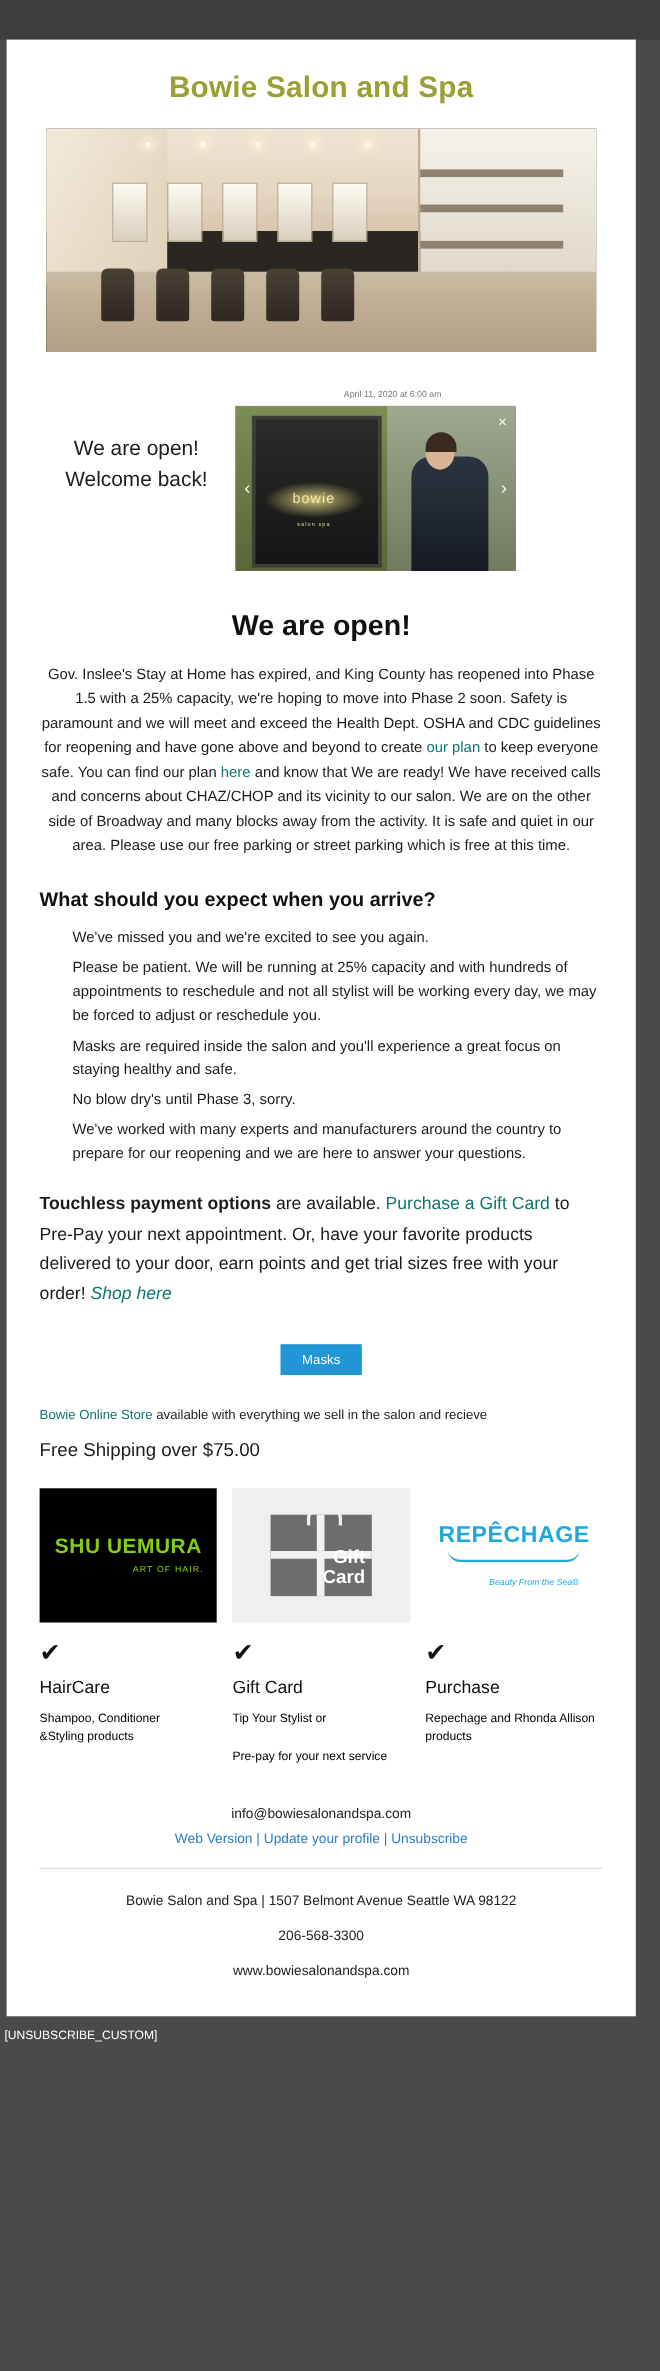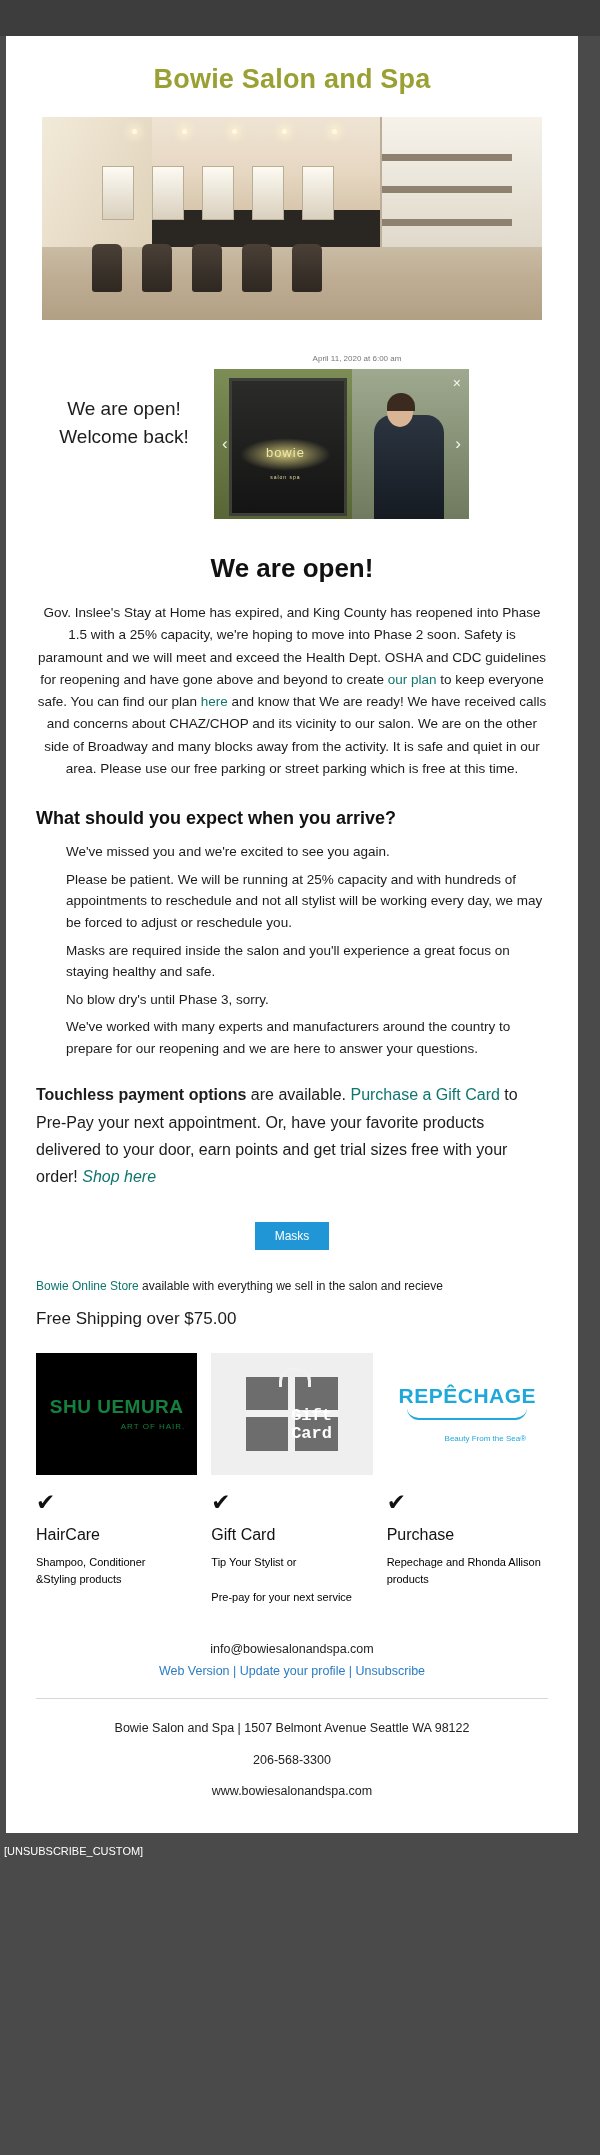--- a/index.html
+++ b/index.html
@@ -246,31 +246,31 @@
     width: 172px;
   }
   .prod-img {
     width: 100%;
     height: 122px;
     position: relative;
     overflow: hidden;
   }
   .prod-img.shu {
     background: #000;
-    color: #15803d;
+    color: #84cc16;
     display: flex;
     flex-direction: column;
     align-items: center;
     justify-content: center;
   }
   .shu-name { font-size: 19px; font-weight: bold; letter-spacing: .5px; }
   .shu-sub { font-size: 8px; letter-spacing: 1px; margin-top: 4px; align-self:flex-end; margin-right:12px;}
   .prod-img.gift {
     background: #efefef;
-    display: flex; align-items: center; justify-content: center; font-family: Liberation Mono, monospace;
+    display: flex; align-items: center; justify-content: center;
   }
   .gift-card-box {
     width: 92px; height: 74px; background: #6d6d6d; position: relative;
     display:flex; align-items:center; justify-content:center;
   }
   .gift-card-box .ribbon-v {
     position:absolute; left:50%; top:0; width:7px; height:100%; margin-left:-3.5px; background:#f1f1f1;
   }
   .gift-card-box .ribbon-h {
     position:absolute; top:50%; left:0; height:7px; width:100%; margin-top:-3.5px; background:#f1f1f1;
@@ -281,21 +281,21 @@
   }
   .gift-txt {
     position: absolute; right: 6px; bottom: 8px; color: #fff;
     font-size: 17px; font-weight: bold; text-align: right; line-height: 1.05; z-index:2;
   }
   .prod-img.rep {
     background: #fff;
     display: flex; flex-direction: column; align-items: center; justify-content: center;
   }
   .rep-name { color: #1fa9db; font-size: 21px; font-weight: bold; letter-spacing: .5px; }
-  .rep-sub { color: #1fa9db; font-size: 8px; margin-top: 14px; padding-left: 36px; }
+  .rep-sub { color: #1fa9db; font-size: 8px; font-style: italic; margin-top: 14px; padding-left: 36px; }
   .rep-wave { width: 120px; height: 10px; border-bottom: 2px solid #1fa9db; border-radius: 0 0 60px 60px; }
   .check {
     font-size: 23px;
     margin: 14px 0 10px 0;
     color: #111;
   }
   .prod-title {
     font-size: 16px;
     color: #111;
     margin-bottom: 10px;

